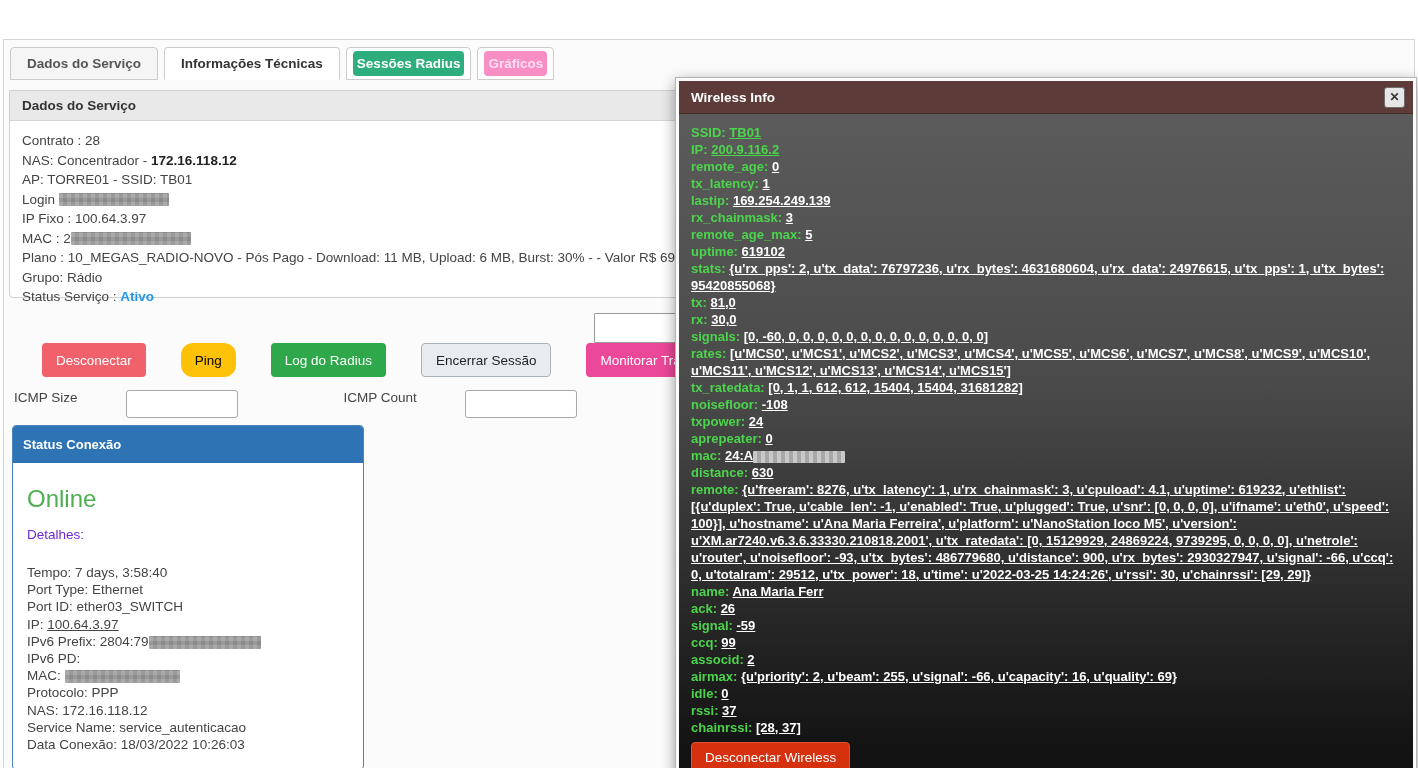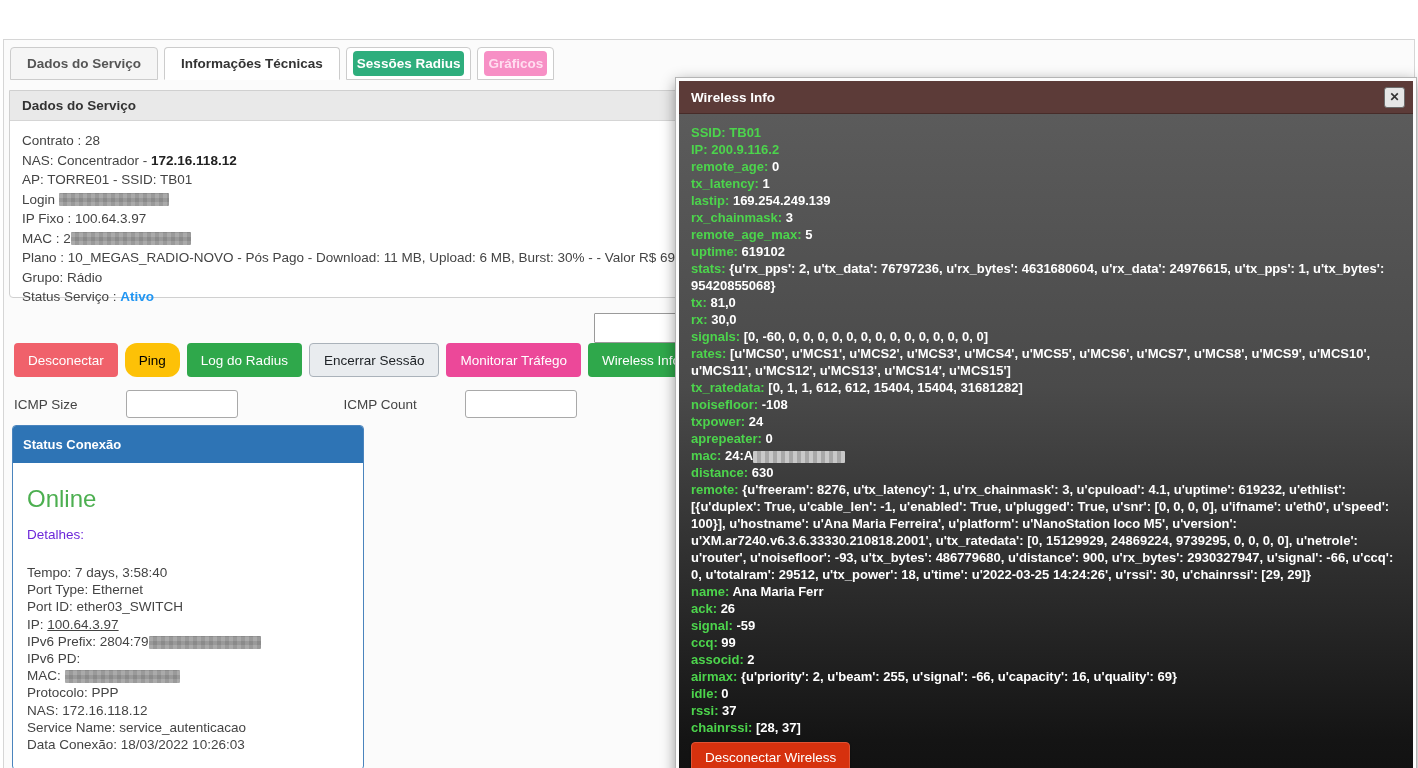--- a/index.html
+++ b/index.html
@@ -38,29 +38,29 @@
                        repeating-linear-gradient(0deg,#d4d4d4 0 4px,#bfbfbf 4px 8px);
             background-blend-mode:multiply; filter:blur(0.6px); }
 
   .side-input { position:absolute; left:584px; top:222px; width:200px; height:30px;
                 border:1px solid #9a9a9a; background:#fff; border-radius:1px;
                 font-size:13px; padding:0 6px; }
 
   
   .btn-row { position:absolute; left:10px; top:303px; display:flex; gap:7px; }
   .btn { border:none; border-radius:4px; padding:0 14px; height:34px; font-size:13.5px;
-         font-family:"Liberation Sans",sans-serif; cursor:pointer; }
+         font-family:"Liberation Sans",sans-serif; cursor:pointer;margin-left:28px; }
   .btn.red    { background:#f0616b; color:#fff; }
   .btn.yellow { background:#fdc107; color:#000000;border-radius:12px; }
   .btn.green  { background:#2fa84b; color:#fff; }
   .btn.light  { background:#e9ecef; color:#212529; border:1px solid #aab2ba; }
   .btn.blue   { background:#ec4899; color:#fff; }
 
   
-  .icmp-row { position:absolute; left:10px; top:350px; display:flex; align-items:center;
+  .icmp-row { position:absolute; left:10px; top:350px; display:flex; align-items:flex-start;
               font-size:13.5px; color:#444;gap:40px; }
   .icmp-input { width:112px; height:28px; border:1px solid #a9a9a9; border-radius:3px;
                 background:#fff; margin-left:8px; font-size:13px; padding:0 6px; }
   .icmp-gap { width:26px; }
 
   
   .status-panel { position:absolute; left:8px; top:385px; width:352px; height:345px;
                   background:#fff; border:1px solid #4a84bd; border-radius:4px; }
   .status-header { height:37px; background:#2e74b5; border-radius:3px 3px 0 0;
                    display:flex; align-items:center; padding-left:10px;
@@ -79,21 +79,21 @@
                   color:#fff; font-size:13.5px; font-weight:bold; }
   .modal-title { flex:1; }
   .modal-close { width:21px; height:21px; background:#e6e6e6; border:1px solid #6d6d6d;
                  border-radius:3px; color:#333; font-size:12px; font-weight:bold;
                  display:flex; align-items:center; justify-content:center; cursor:pointer; }
   .modal-body { height:681px; padding:10px 12px;
                 background:linear-gradient(180deg,#5b5b5b 0%,#4a4a4a 40%,#2b2b2b 70%,#141414 92%,#101010 100%);
                 font-size:13px; font-weight:bold; line-height:17px; color:#fff; }
   .mline { word-wrap:break-word; }
   .mkey { color:#4cd44c; }
-  .mval { color:#fff; }
+  .mval { color:#fff;text-decoration:underline; }
   .mval.green { color:#4cd44c; }
   .redact-dark { display:inline-block; height:12px; width:92px; vertical-align:middle;
                  border-radius:1px;
                  background:repeating-linear-gradient(90deg,#c9c9c9 0 4px,#a8a8a8 4px 8px);
                  filter:blur(0.7px); }
   .modal-btn { margin-top:6px; background:#d6310e; color:#fff; border:1px solid #e05334;
                border-radius:4px; height:30px; padding:0 13px; font-size:13.5px;
                font-family:"Liberation Sans",sans-serif; cursor:pointer;
                box-shadow:0 1px 2px rgba(0,0,0,.5); }
 </style>

